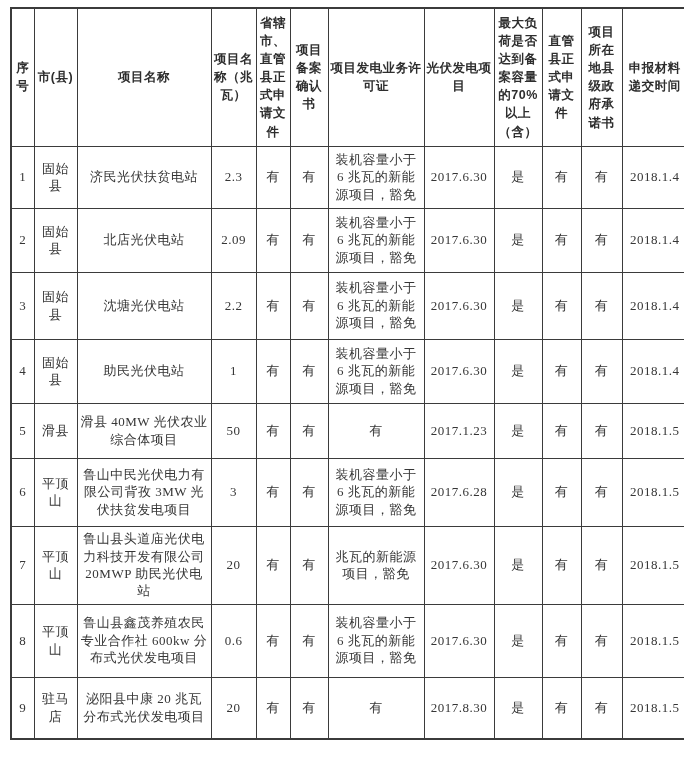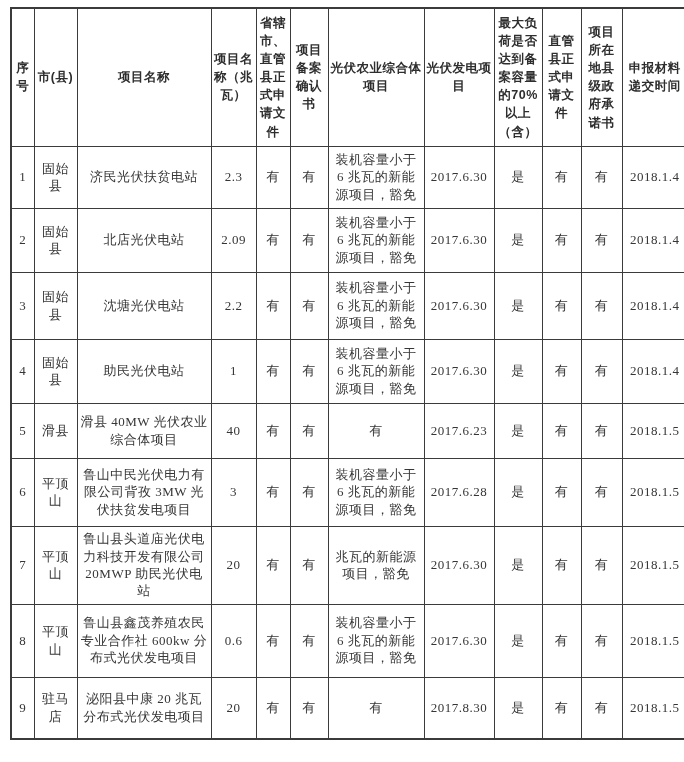--- a/index.html
+++ b/index.html
@@ -84,21 +84,21 @@
         <col class="c-submit">
     </colgroup>
     <thead>
       <tr>
         <th>序号</th>
         <th>市(县)</th>
         <th>项目名称</th>
         <th>项目名称（兆瓦）</th>
         <th>省辖市、直管县正式申请文件</th>
         <th>项目备案确认书</th>
-        <th>光伏农业综合体项目</th>
+        <th>项目发电业务许可证</th>
         <th>光伏发电项目</th>
         <th>最大负荷是否达到备案容量的70%以上（含）</th>
         <th>直管县正式申请文件</th>
         <th>项目所在地县级政府承诺书</th>
         <th>申报材料递交时间</th>
       </tr>
     </thead>
     <tbody>
         <tr>
           <td>1</td>
@@ -153,25 +153,25 @@
           <td>2017.6.30</td>
           <td>是</td>
           <td>有</td>
           <td>有</td>
           <td>2018.1.4</td>
         </tr>
         <tr>
           <td>5</td>
           <td>滑县</td>
           <td>滑县 40MW 光伏农业综合体项目</td>
-          <td>40</td>
-          <td>有</td>
-          <td>有</td>
-          <td>有</td>
-          <td>2017.6.23</td>
+          <td>50</td>
+          <td>有</td>
+          <td>有</td>
+          <td>有</td>
+          <td>2017.1.23</td>
           <td>是</td>
           <td>有</td>
           <td>有</td>
           <td>2018.1.5</td>
         </tr>
         <tr>
           <td>6</td>
           <td>平顶山</td>
           <td>鲁山中民光伏电力有限公司背孜 3MW 光伏扶贫发电项目</td>
           <td>3</td>

